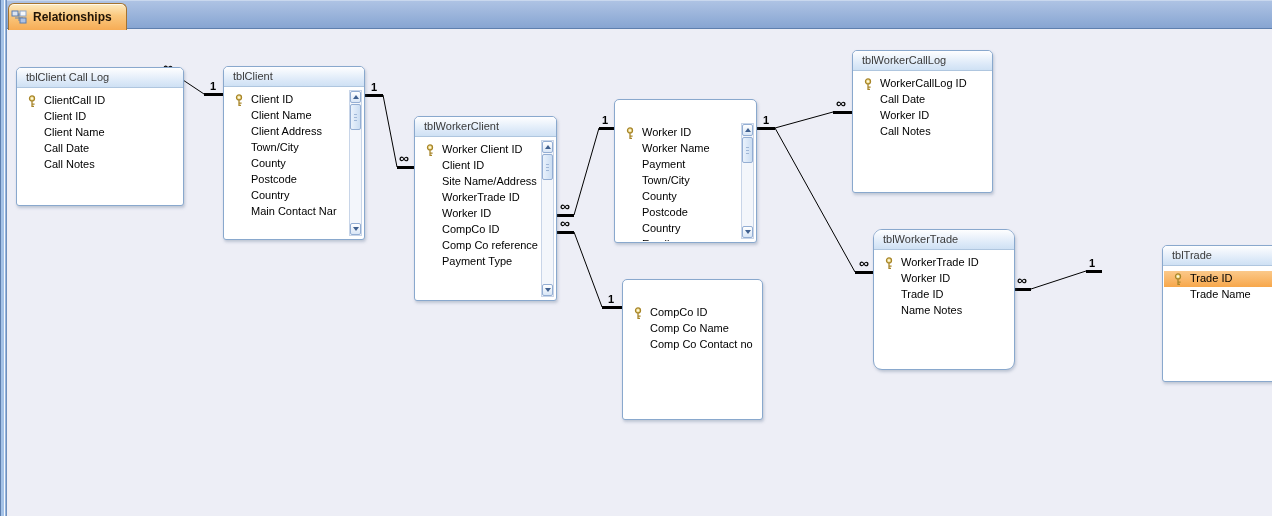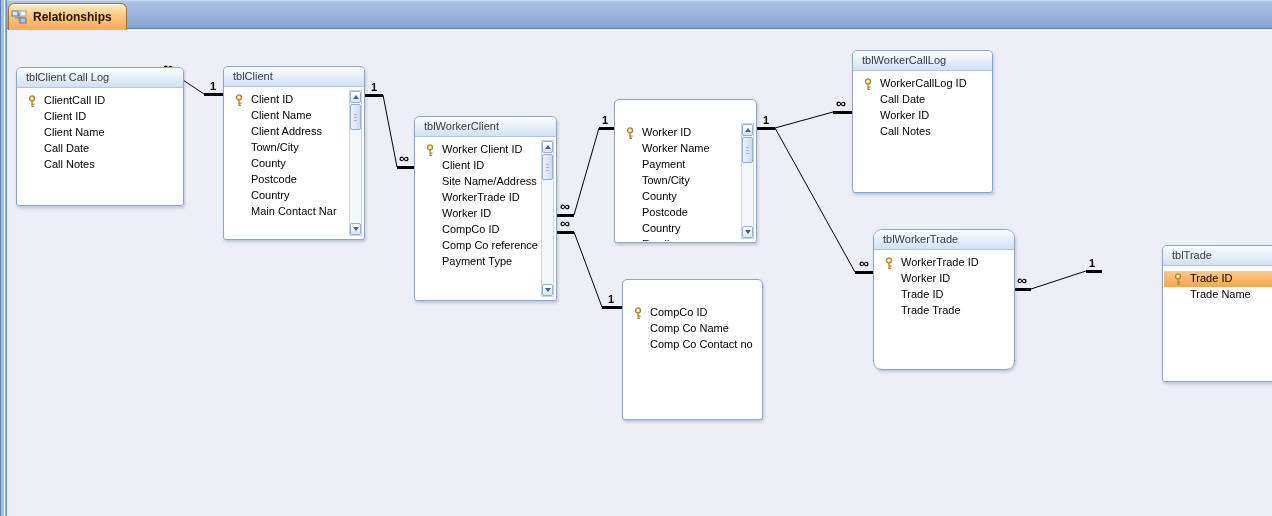--- a/index.html
+++ b/index.html
@@ -246,21 +246,21 @@
     <div class="tbl" style="left: 873px; top: 229px; width: 142px; height: 141px; border-radius: 9px;">
     <div class="tbl-title">tblWorkerTrade</div>
     <div class="tbl-fields">
         <div class="row"><span class="key-icon"><svg width="10" height="13" viewBox="0 0 10 13">
               <circle cx="5" cy="3.4" r="2.5" fill="#F3E29A" stroke="#A8862A" stroke-width="1.3"></circle>
               <circle cx="5" cy="3.4" r="0.9" fill="#FFFDF0"></circle>
               <path d="M5 6 L5 12 M5 9.2 L7.6 9.2 M5 11.4 L7 11.4" stroke="#A8862A" stroke-width="1.3" fill="none"></path>
             </svg></span><span>WorkerTrade ID</span></div>
         <div class="row"><span>Worker ID</span></div>
         <div class="row"><span>Trade ID</span></div>
-        <div class="row"><span>Trade Trade</span></div>
+        <div class="row"><span>Name Notes</span></div>
       </div>
   </div>
     <div class="tbl" style="left: 1162px; top: 245px; width: 141px; height: 137px;">
     <div class="tbl-title">tblTrade</div>
     <div class="tbl-fields">
         <div class="row sel"><span class="key-icon"><svg width="10" height="13" viewBox="0 0 10 13">
               <circle cx="5" cy="3.4" r="2.5" fill="#F3E29A" stroke="#A8862A" stroke-width="1.3"></circle>
               <circle cx="5" cy="3.4" r="0.9" fill="#FFFDF0"></circle>
               <path d="M5 6 L5 12 M5 9.2 L7.6 9.2 M5 11.4 L7 11.4" stroke="#A8862A" stroke-width="1.3" fill="none"></path>
             </svg></span><span>Trade ID</span></div>

